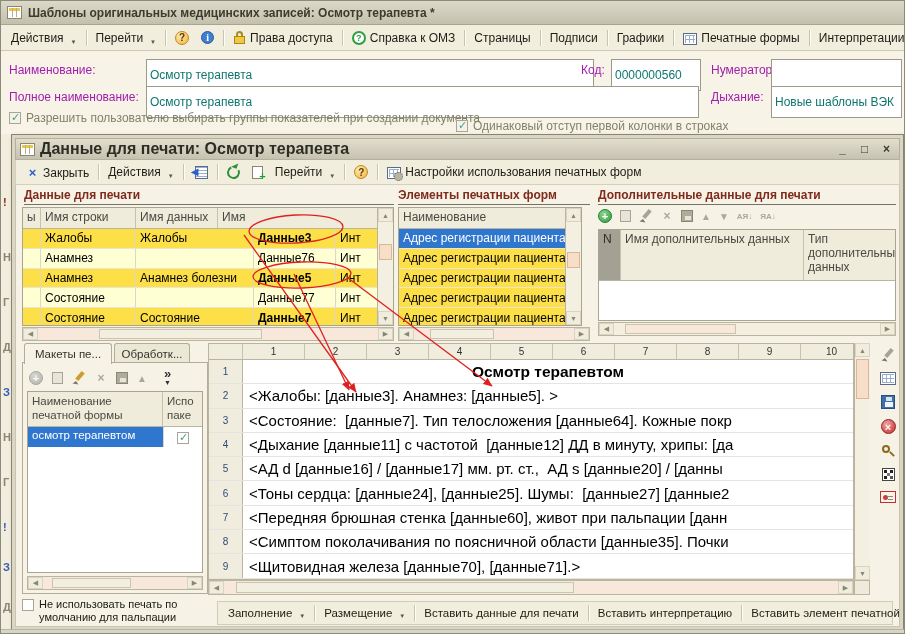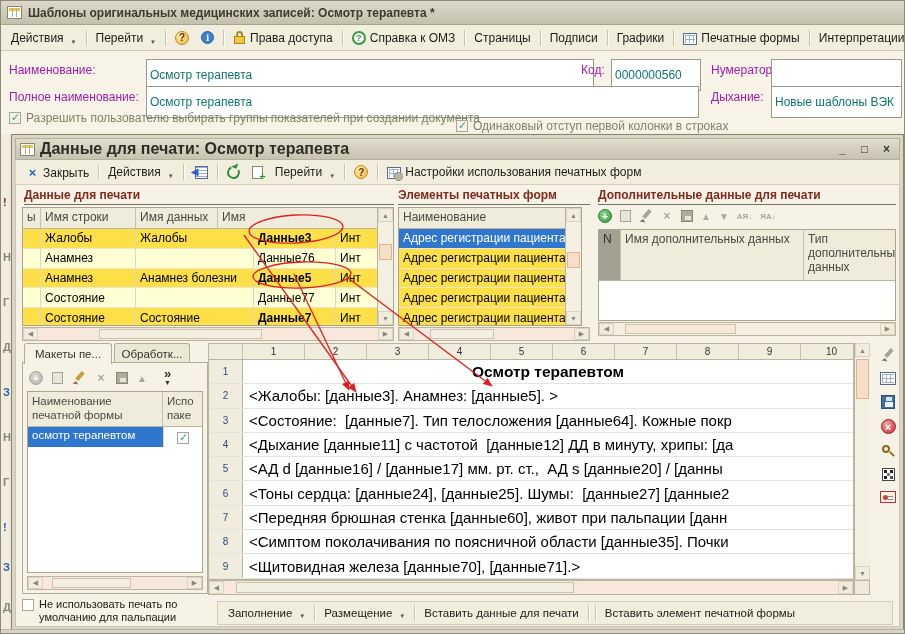--- a/index.html
+++ b/index.html
@@ -535,20 +535,23 @@
           </span>
         <span class="sep"></span>
         <span class="tbtn drop">
             <span>Размещение</span>
           </span>
         <span class="sep"></span>
         <span class="tbtn">
             <span>Вставить данные для печати</span>
           </span>
         <span class="sep"></span>
+        <span class="tbtn">
+            <span>Вставить интерпретацию</span>
+          </span>
         <span class="sep"></span>
         <span class="tbtn">
             <span>Вставить элемент печатной формы</span>
           </span>
 
       </div>
 
       <div class="rtools">
         <span class="ic ic-pencil"></span>
         <span class="ic ic-table" style="width:16px;height:13px;"></span>

